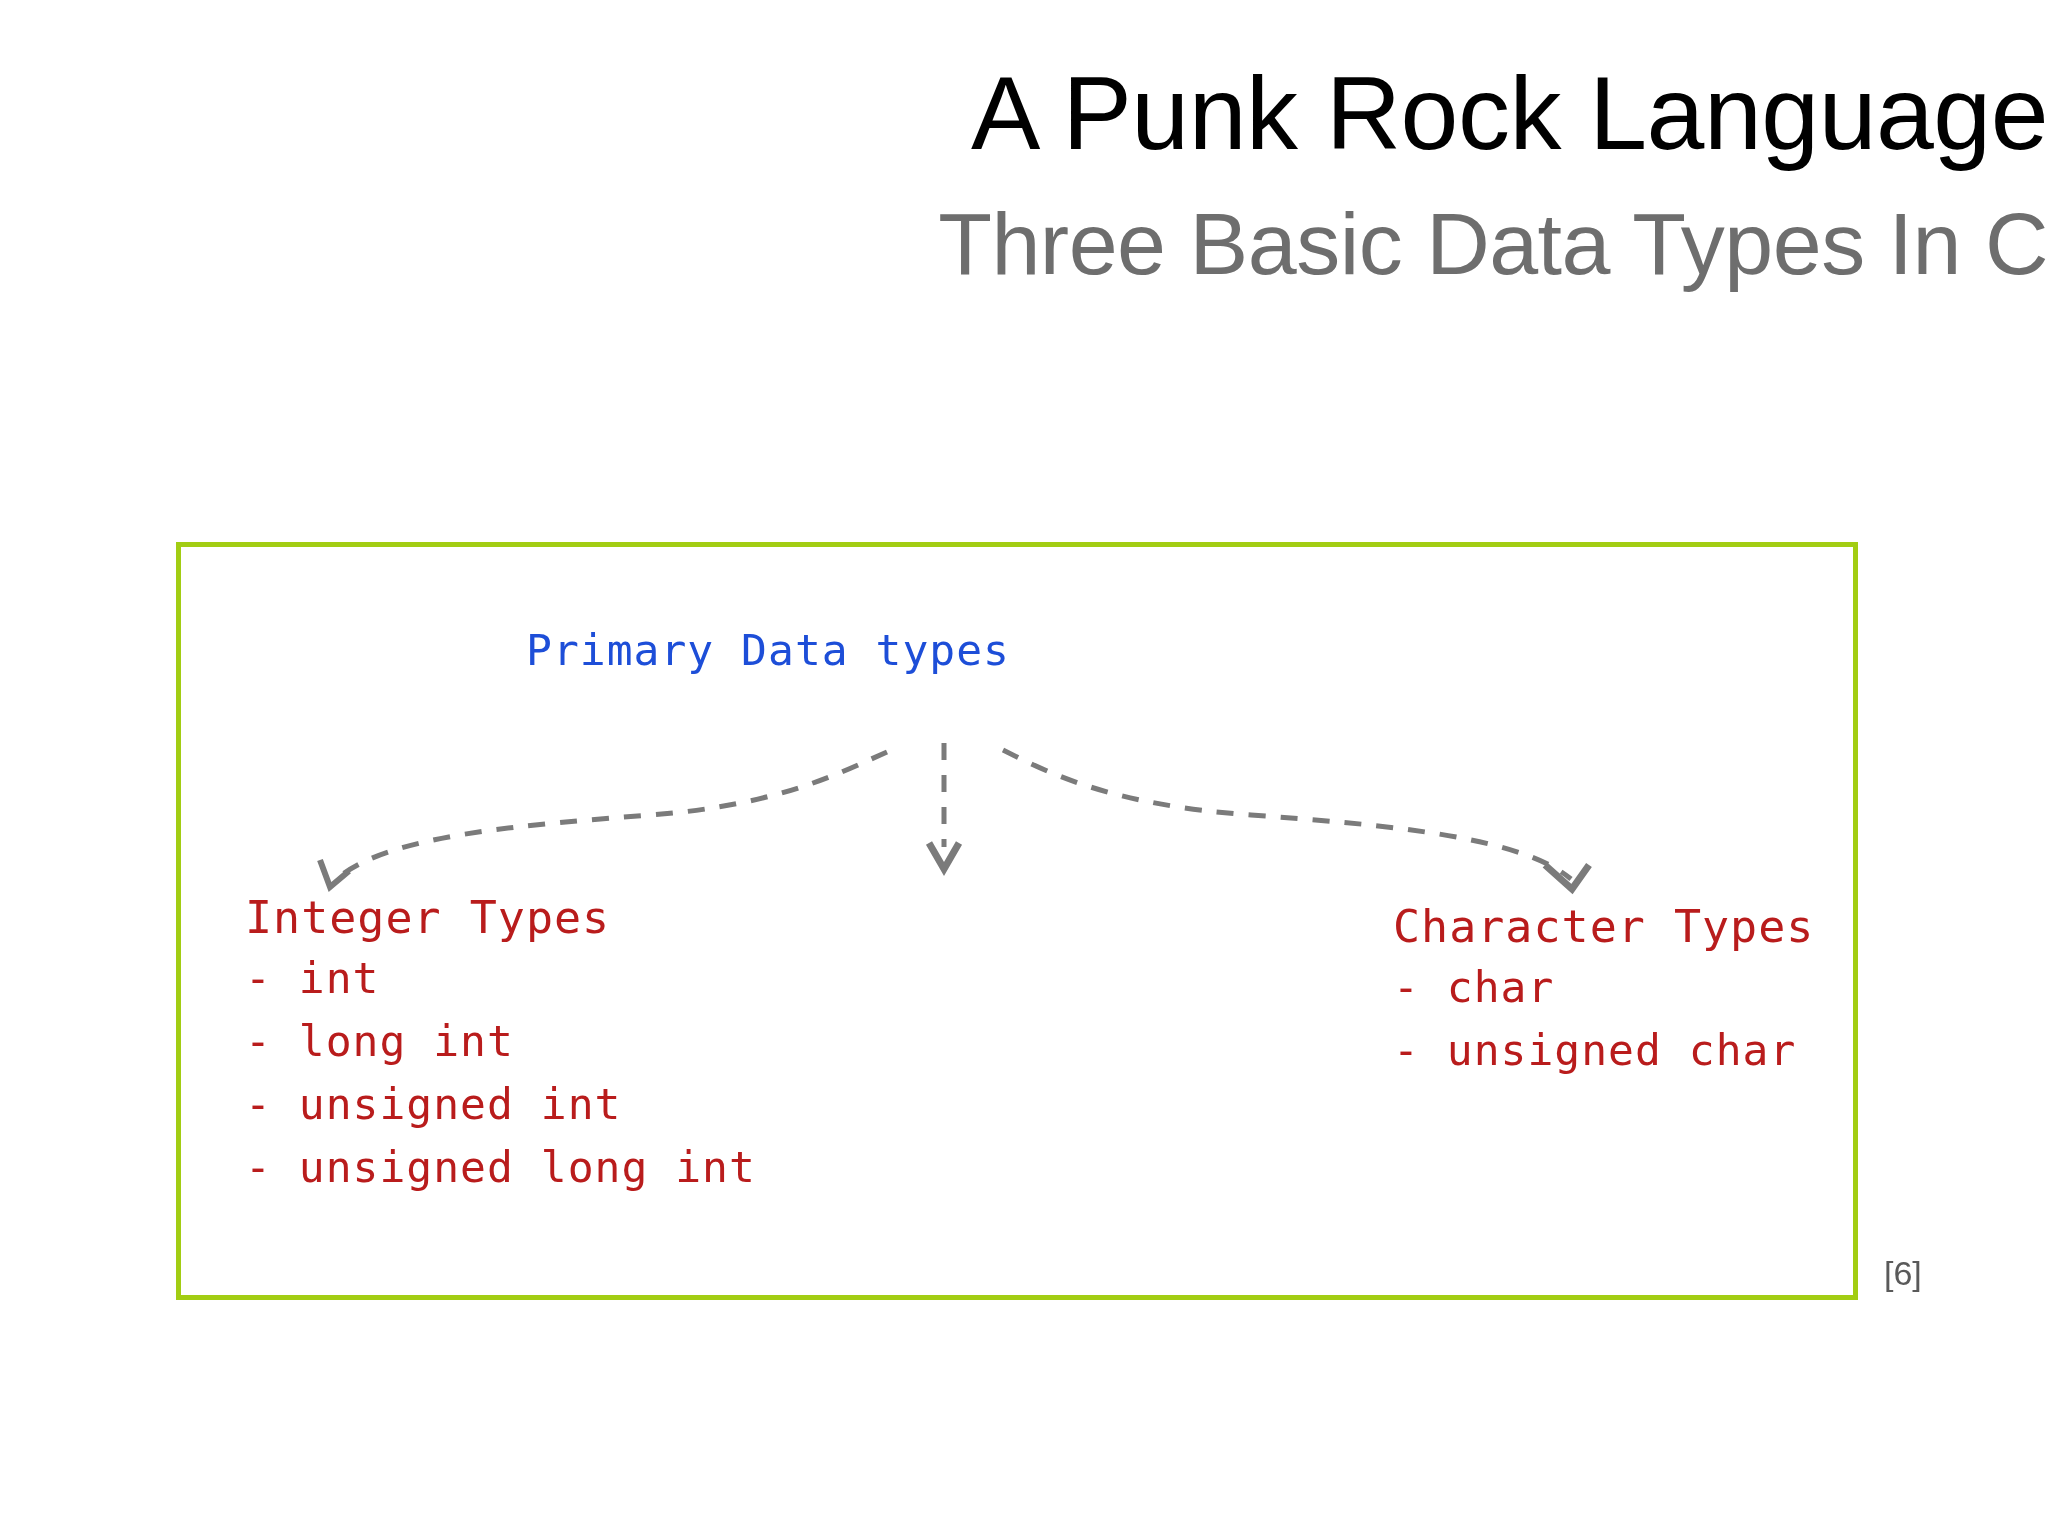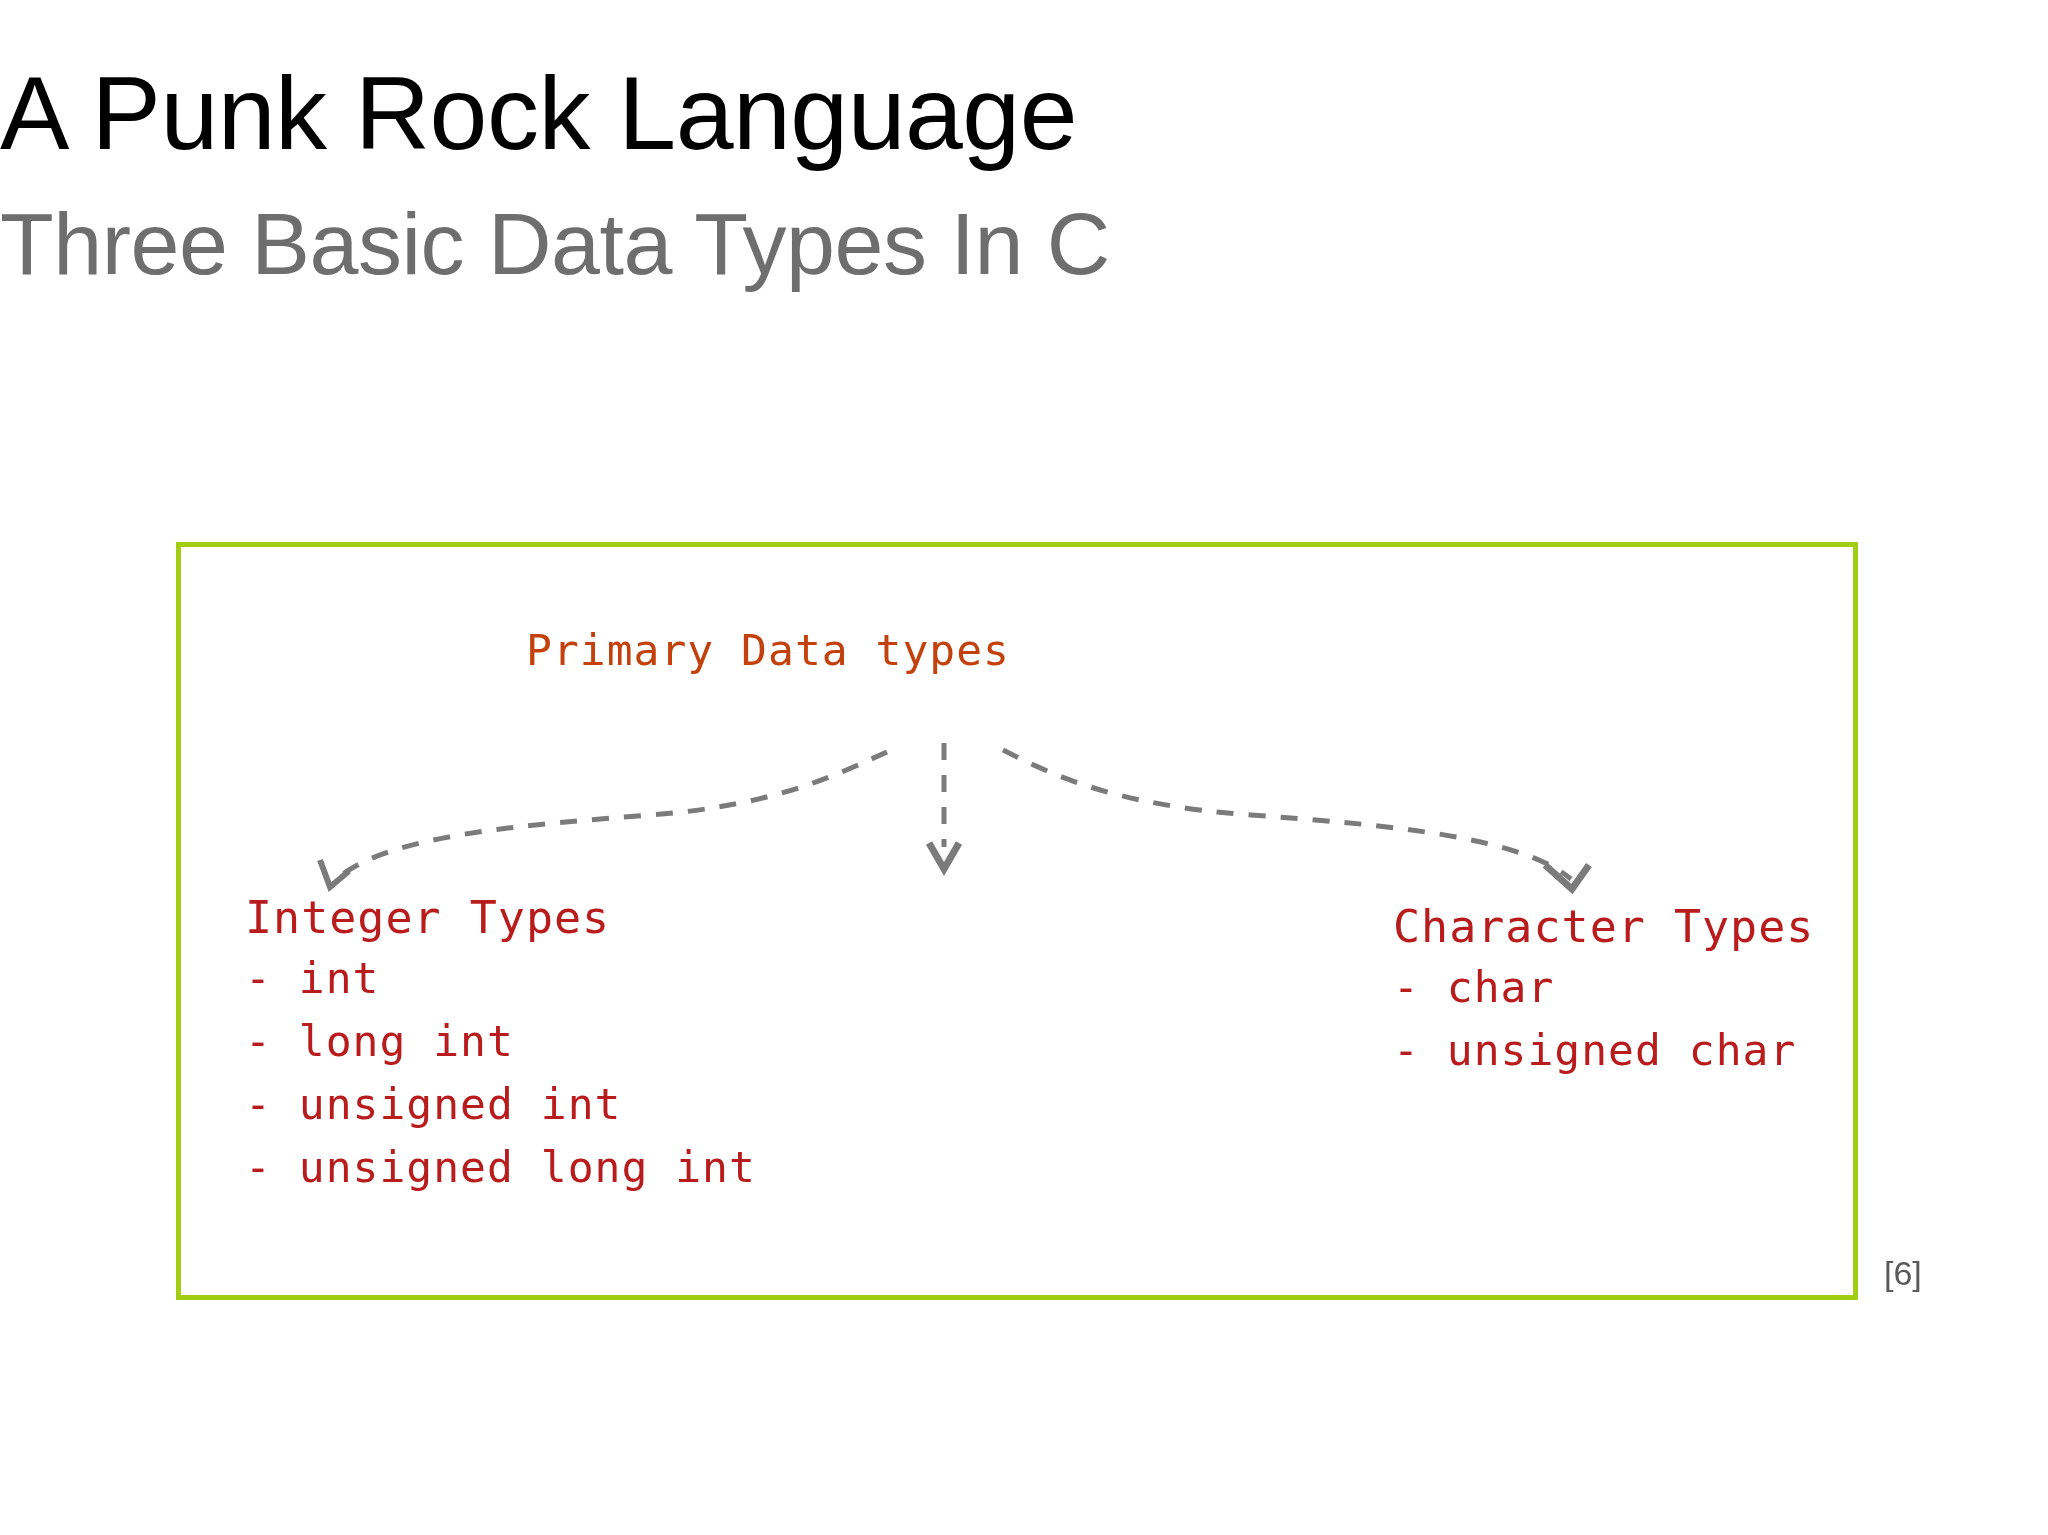--- a/index.html
+++ b/index.html
@@ -16,21 +16,21 @@
     overflow: hidden;
     font-family: "Liberation Sans", sans-serif;
   }
 
   
   #title-block {
     position: absolute;
     left: 0;
     top: 58px;
     width: 2048px;
-    text-align: left;
+    text-align: right;
   }
   #slide-title {
     font-family: "Liberation Sans", sans-serif;
     font-size: 104px;
     font-weight: 400;
     color: #000000;
     line-height: 1.06;
     letter-spacing: -0.5px;
     white-space: nowrap;
   }
@@ -61,21 +61,21 @@
     left: 0;
     top: 0;
     width: 100%;
     height: 100%;
   }
 
   
   .diag-text {
     position: absolute;
     font-family: "DejaVu Sans Mono", "Liberation Mono", monospace;
-    color: #c2410c;
+    color: #1d4ed8;
     white-space: nowrap;
     letter-spacing: 1px;
   }
   #diagram-root-label {
     left: 345px;
     top: 78px;
     font-size: 43px;
   }
 
   .column {

